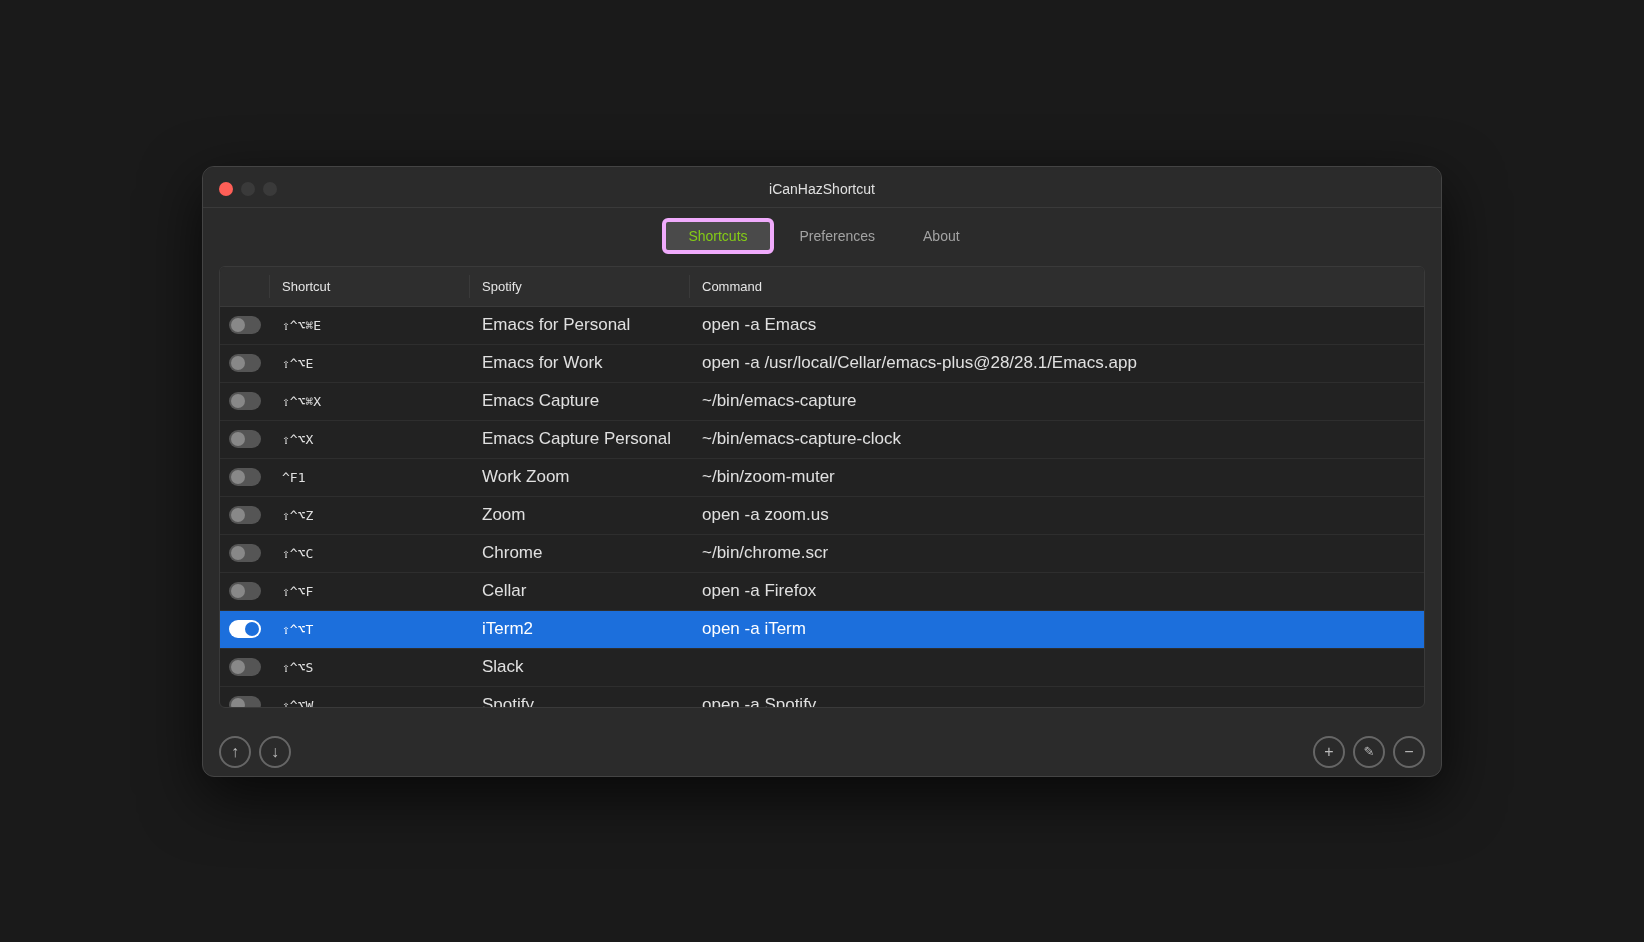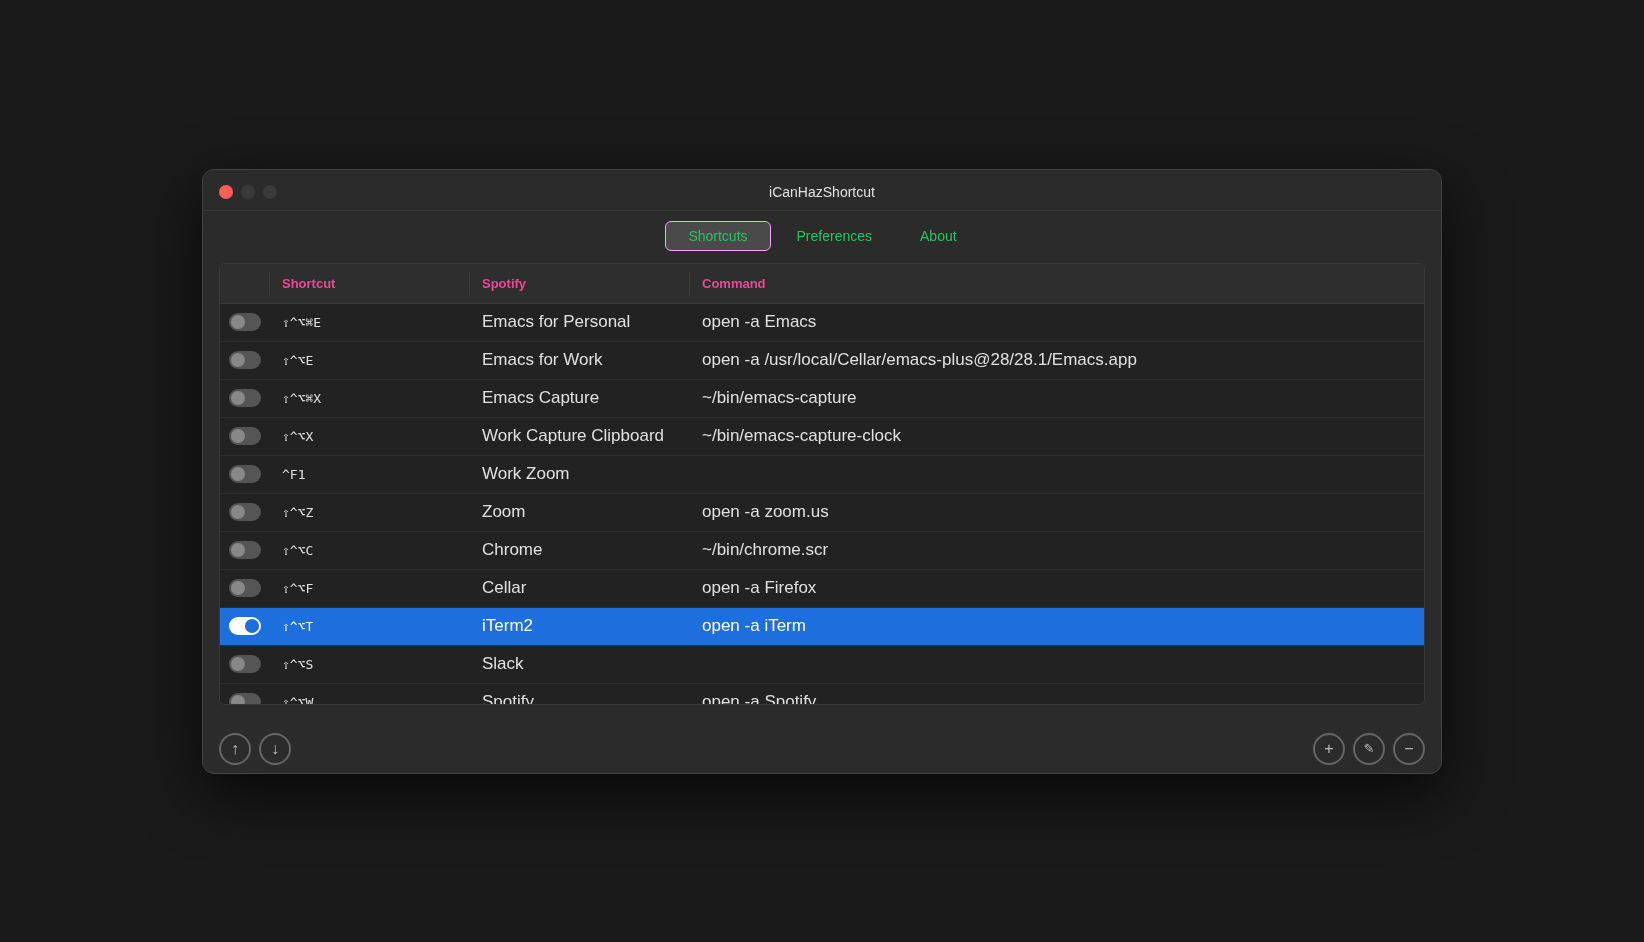--- a/index.html
+++ b/index.html
@@ -60,32 +60,32 @@
       display: flex;
       justify-content: center;
       gap: 4px;
       padding: 10px 16px 12px;
       background: #2b2b2b;
     }
 
     .tab {
       padding: 6px 22px;
       border-radius: 6px;
-      color: #22c55e;
+      color: #a3a3a3;
       font-size: 14px;
       cursor: pointer;
       border: none;
       background: transparent;
       font-family: inherit;
     }
 
     .tab.active {
       background: #4a4a4a;
-      color: #22c55e;
-      border: 1px solid #f0abfc;
+      color: #84cc16;
+      border: 4px solid #f0abfc;
     }
 
     .content {
       padding: 0 16px 16px;
     }
 
     .table-container {
       background: #222;
       border-radius: 6px;
       overflow: hidden;
@@ -94,23 +94,23 @@
 
     .table-header {
       display: grid;
       grid-template-columns: 50px 200px 220px 1fr;
       background: #2e2e2e;
       border-bottom: 1px solid #3a3a3a;
       padding: 8px 0;
     }
 
     .th {
-      color: #ec4899;
+      color: #e5e5e5;
       font-size: 13px;
-      font-weight: 700;
+      font-weight: 400;
       padding: 4px 12px;
       border-right: 1px solid #3a3a3a;
     }
 
     .th:last-child {
       border-right: none;
     }
 
     .table-body {
       max-height: 400px;
@@ -284,29 +284,30 @@
             </div>
             <div class="td shortcut-text">⇧^⌥⌘X</div>
             <div class="td">Emacs Capture</div>
             <div class="td">~/bin/emacs-capture</div>
           </div>
           <div class="table-row">
             <div class="td toggle-cell">
               <div class="toggle off"></div>
             </div>
             <div class="td shortcut-text">⇧^⌥X</div>
-            <div class="td">Work Capture Clipboard</div>
+            <div class="td">Emacs Capture Personal</div>
             <div class="td">~/bin/emacs-capture-clock</div>
           </div>
           <div class="table-row">
             <div class="td toggle-cell">
               <div class="toggle off"></div>
             </div>
             <div class="td shortcut-text">^F1</div>
             <div class="td">Work Zoom</div>
+            <div class="td">~/bin/zoom-muter</div>
           </div>
           <div class="table-row">
             <div class="td toggle-cell">
               <div class="toggle off"></div>
             </div>
             <div class="td shortcut-text">⇧^⌥Z</div>
             <div class="td">Zoom</div>
             <div class="td">open -a zoom.us</div>
           </div>
           <div class="table-row">

